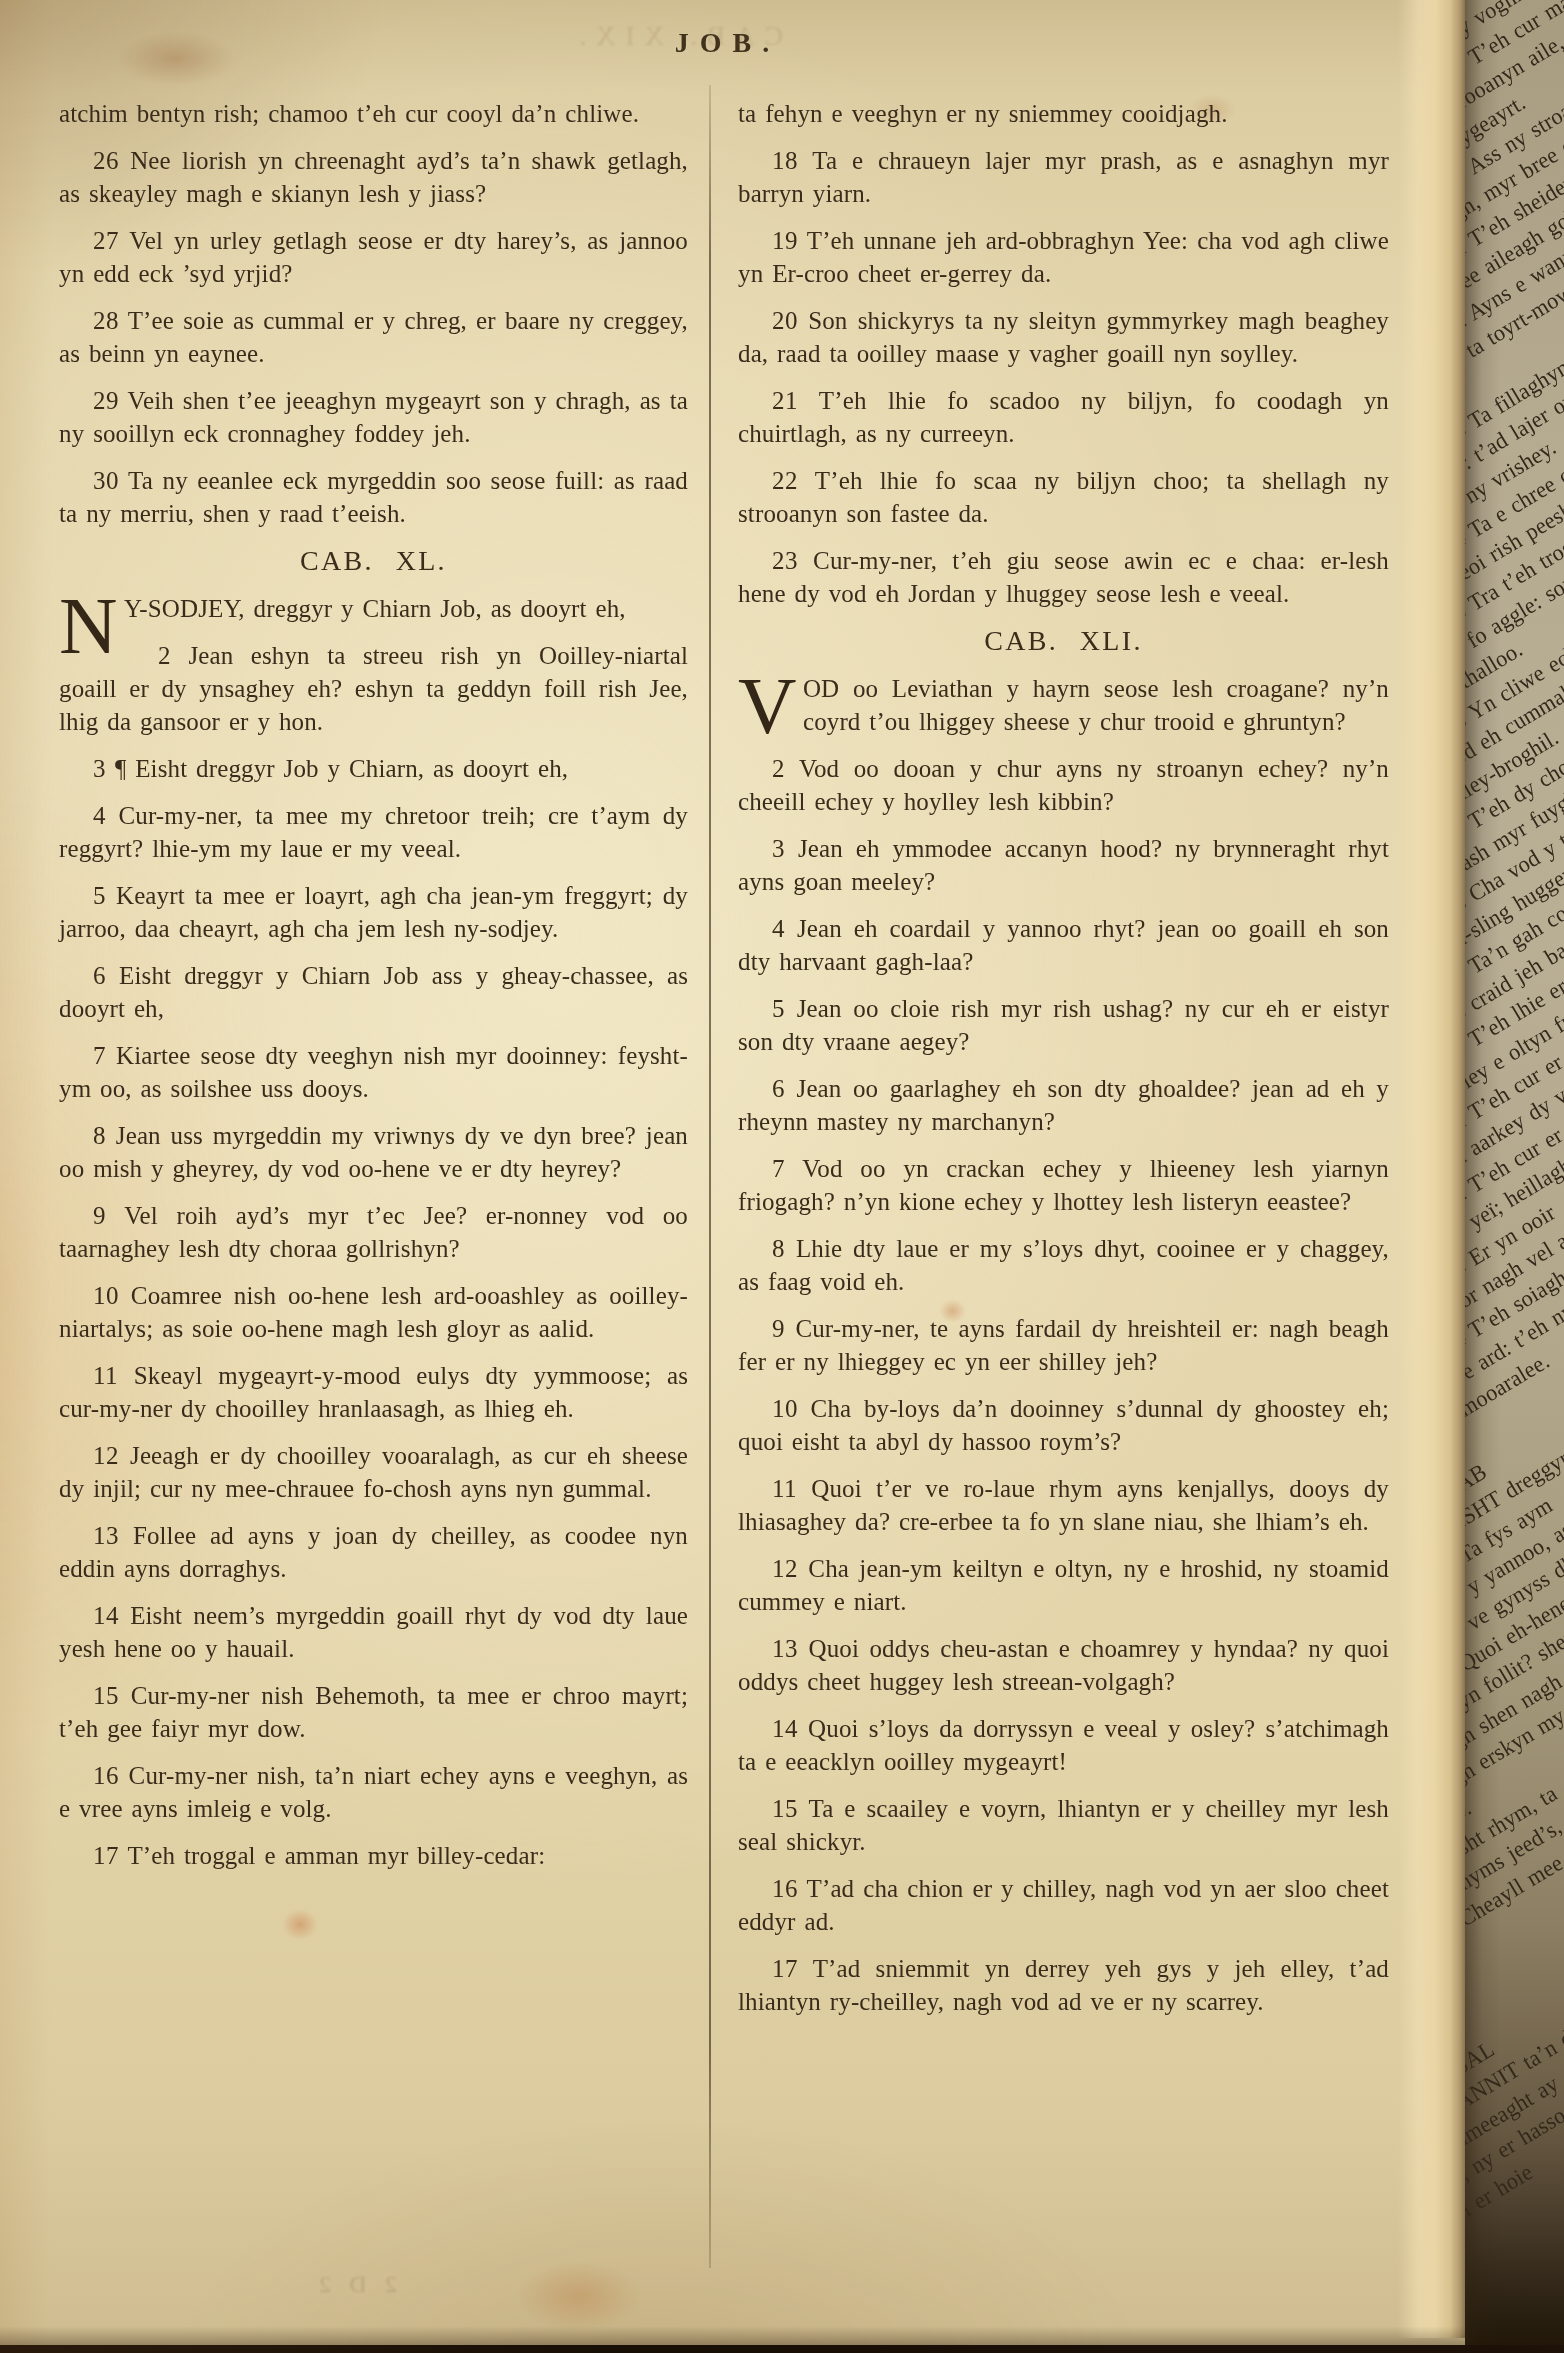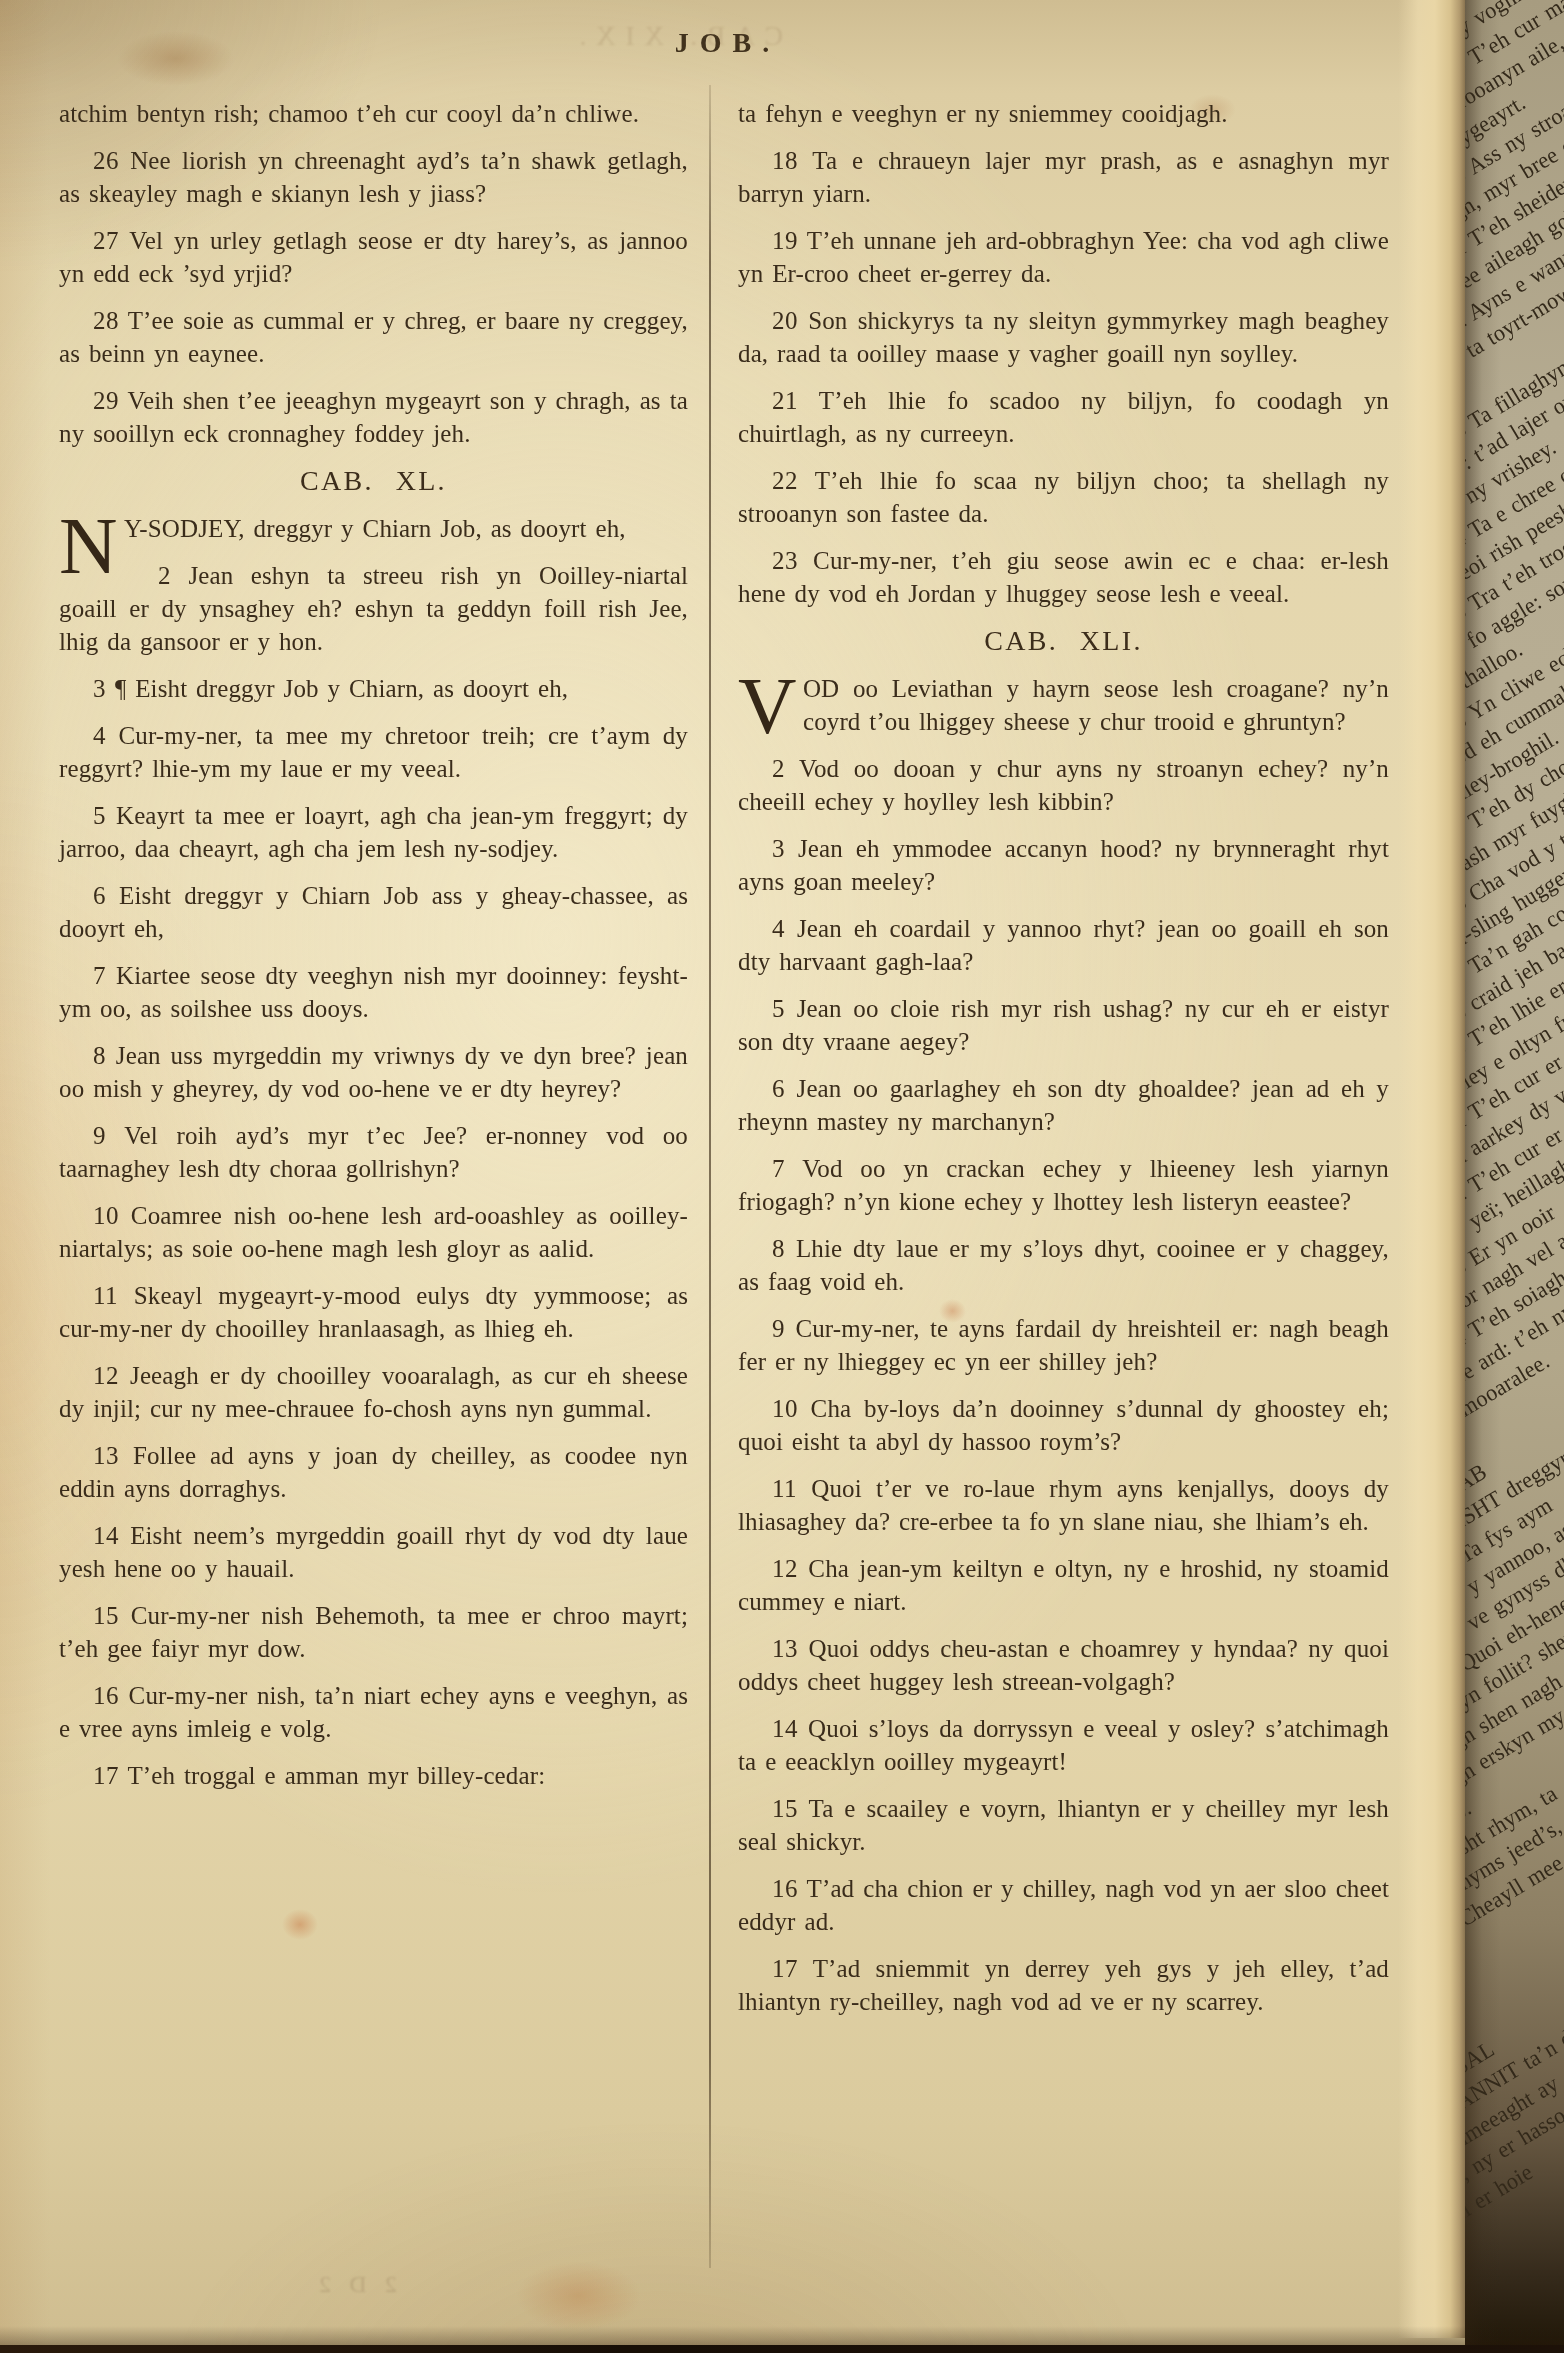--- a/index.html
+++ b/index.html
@@ -128,20 +128,21 @@
     </div>
 
     <div class="col-rule"></div>
 
     <div class="col col-left" id="col-left">
         <p class="verse cont">atchim bentyn rish; chamoo t’eh cur cooyl da’n chliwe.</p>
         <p class="verse"><span class="vnum">26</span> Nee liorish yn chreenaght ayd’s ta’n shawk getlagh, as skeayley magh e skianyn lesh y jiass?</p>
         <p class="verse"><span class="vnum">27</span> Vel yn urley getlagh seose er dty harey’s, as jannoo yn edd eck ’syd yrjid?</p>
         <p class="verse"><span class="vnum">28</span> T’ee soie as cummal er y chreg, er baare ny creggey, as beinn yn eaynee.</p>
         <p class="verse"><span class="vnum">29</span> Veih shen t’ee jeeaghyn mygeayrt son y chragh, as ta ny sooillyn eck cronnaghey foddey jeh.</p>
+        <p class="verse"><span class="vnum">30</span> Ta ny eeanlee eck myrgeddin soo seose fuill: as raad ta ny merriu, shen y raad t’eeish.</p>
         <h2 class="cab">CAB. XL.</h2>
         <p class="verse dropv"><span class="dropcap">N</span>Y-SODJEY, dreggyr y Chiarn Job, as dooyrt eh,</p>
         <p class="verse"><span class="vnum">2</span> Jean eshyn ta streeu rish yn Ooilley-niartal goaill er dy ynsaghey eh? eshyn ta geddyn foill rish Jee, lhig da gansoor er y hon.</p>
         <p class="verse"><span class="vnum">3</span> ¶ Eisht dreggyr Job y Chiarn, as dooyrt eh,</p>
         <p class="verse"><span class="vnum">4</span> Cur-my-ner, ta mee my chretoor treih; cre t’aym dy reggyrt? lhie-ym my laue er my veeal.</p>
         <p class="verse"><span class="vnum">5</span> Keayrt ta mee er loayrt, agh cha jean-ym freggyrt; dy jarroo, daa cheayrt, agh cha jem lesh ny-sodjey.</p>
         <p class="verse"><span class="vnum">6</span> Eisht dreggyr y Chiarn Job ass y gheay-chassee, as dooyrt eh,</p>
         <p class="verse"><span class="vnum">7</span> Kiartee seose dty veeghyn nish myr dooinney: feysht-ym oo, as soilshee uss dooys.</p>
         <p class="verse"><span class="vnum">8</span> Jean uss myrgeddin my vriwnys dy ve dyn bree? jean oo mish y gheyrey, dy vod oo-hene ve er dty heyrey?</p>
         <p class="verse"><span class="vnum">9</span> Vel roih ayd’s myr t’ec Jee? er-nonney vod oo taarnaghey lesh dty choraa gollrishyn?</p>

